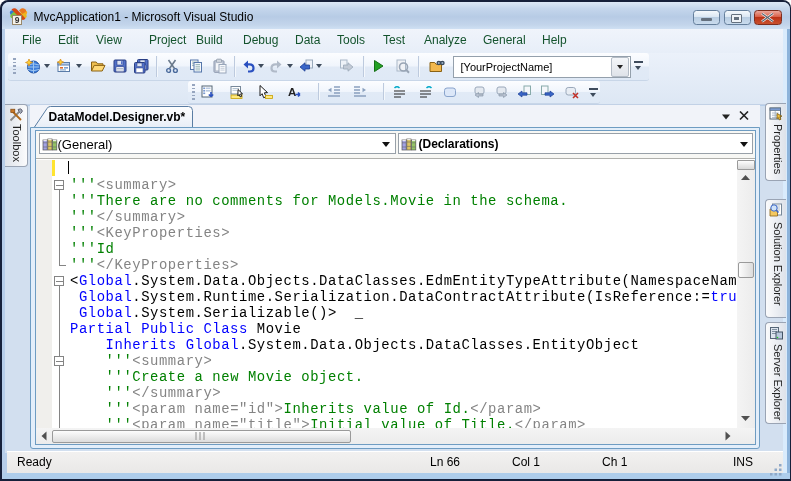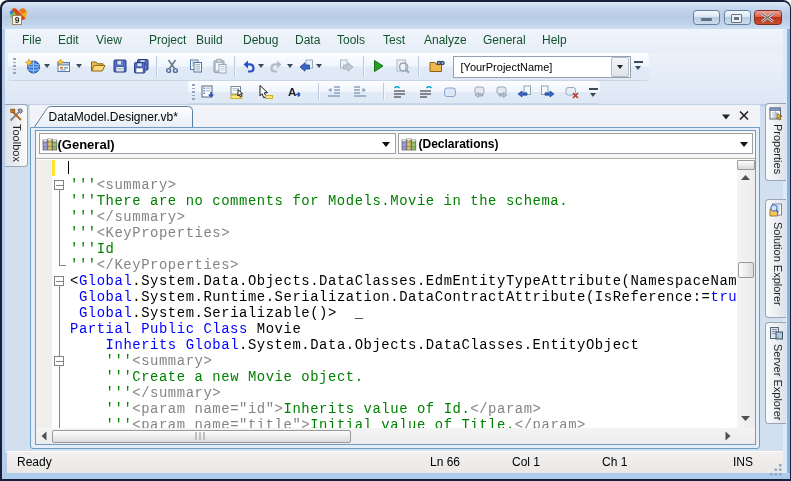--- a/index.html
+++ b/index.html
@@ -24,20 +24,21 @@
 #statusbar{position:absolute;left:5.5px;top:449.5px;width:777px;height:22px;background:linear-gradient(180deg,#f2f1f0,#e9e8e7);border-top:1px solid #fff}
 #bottomband{position:absolute;left:1.5px;top:471.5px;width:788px;height:8px;background:#aecdeb}
 #bottomdark{position:absolute;left:0px;top:478.5px;width:791px;height:2.5px;background:#16203a}
 .stxt{position:absolute;color:#000}
 </style>
 </head>
 <body>
 <div id="frame">
     <div id="inframe">
   <div id="titlebar"></div>
+  <div id="title-text">MvcApplication1 - Microsoft Visual Studio</div>
   <div class="winbtn" style="left:691.5px"></div>
   <div class="abs" style="left:699.5px;top:16.5px;width:11px;height:3px;background:#64707e;border-radius:1px"></div>
   <div class="winbtn" style="left:722px"></div>
   <div class="abs" style="left:729.5px;top:12px;width:11px;height:9px;border:1.5px solid #64707e;background:#eef2f6;border-radius:1px"></div>
   <div class="abs" style="left:732.5px;top:15px;width:5px;height:3px;background:#64707e"></div>
   <div class="winbtn" id="btn-close" style="left:752px;width:28px"></div>
   <svg class="abs" style="left:757.5px;top:10.5px" width="17" height="11" viewBox="0 0 17 11">
         <path d="M3 1.5 L14 9.5 M14 1.5 L3 9.5" stroke="#f4f6f8" stroke-width="2.6"></path>
         <path d="M3 1.5 L14 9.5 M14 1.5 L3 9.5" stroke="#5a646e" stroke-width="1.1"></path>
       </svg>
@@ -245,37 +246,37 @@
 
  <svg class="abs" style="left:28px;top:103px" width="170" height="25" viewBox="0 0 170 25">
    <defs>
         <linearGradient id="tg" x1="0" y1="0" x2="0" y2="1">
           <stop offset="0" stop-color="#fefefe"></stop>
           <stop offset="1" stop-color="#e8eef7"></stop>
         </linearGradient>
       </defs>
    <path d="M6.5 24 L19 5.5 Q20 3.5 22.5 3.5 L160.5 3.5 Q164.5 3.5 164.5 7.5 L164.5 24" fill="url(#tg)" stroke="#5a7da3" stroke-width="1"></path>
  </svg>
- <div class="abs" style="left:48.5px;top:109.5px;font-weight:normal;font-size:12px">DataModel.Designer.vb*</div>
+ <div class="abs" style="left:48.5px;top:109.5px;font-weight:bold;font-size:12px">DataModel.Designer.vb*</div>
  <svg class="abs" style="left:719px;top:111px" width="34" height="12" viewBox="0 0 34 12">
       <path d="M3 3.5 L7 8.5 L11 3.5 Z" fill="#222"></path>
       <path d="M21 0.5 L29 8.5 M29 0.5 L21 8.5" stroke="#222" stroke-width="1.6"></path>
     </svg>
 
  <div class="abs" style="left:35.5px;top:131px;width:719.5px;height:28px;background:#f7f7f4;border-bottom:1px solid #b0b0ac"></div>
  <div class="abs" style="left:39px;top:133px;width:357px;height:21px;background:#fff;border:1px solid #98a0a8"></div>
  <div class="abs" style="left:398px;top:133px;width:355px;height:21px;background:#fff;border:1px solid #98a0a8"></div>
  <svg class="icon" style="left:42px;top:135.5px" viewBox="0 0 16 16">
       <rect x="1" y="4" width="4.2" height="10" fill="#a2a2e4" stroke="#555" stroke-width="0.7"></rect>
       <rect x="5.8" y="3" width="4.2" height="11" fill="#dcc463" stroke="#555" stroke-width="0.7"></rect>
       <rect x="10.6" y="4" width="4.2" height="10" fill="#94c464" stroke="#555" stroke-width="0.7"></rect>
       <path d="M1.4 4.6 H4.8 M6.2 3.6 H9.6 M11 4.6 H14.4" stroke="#f4f4f4" stroke-width="1"></path>
       <path d="M1 6.8 H5 M1 11 H5 M6 6 H10 M6 10.4 H10 M10.8 6.8 H14.6 M10.8 11 H14.6" stroke="#666" stroke-width="0.6"></path>
     </svg>
- <div class="abs" style="left:57.5px;top:136.5px;font-weight:bold;font-size:13px">(General)</div>
+ <div class="abs" style="left:57.5px;top:136.5px;font-weight:normal;font-size:13px">(General)</div>
  <div class="ddarr" style="left:382px;top:142px;border-top-color:#111;border-left-width:4.5px;border-right-width:4.5px;border-top-width:5px"></div>
  <svg class="icon" style="left:401px;top:135.5px" viewBox="0 0 16 16">
       <rect x="1" y="4" width="4.2" height="10" fill="#a2a2e4" stroke="#555" stroke-width="0.7"></rect>
       <rect x="5.8" y="3" width="4.2" height="11" fill="#dcc463" stroke="#555" stroke-width="0.7"></rect>
       <rect x="10.6" y="4" width="4.2" height="10" fill="#94c464" stroke="#555" stroke-width="0.7"></rect>
       <path d="M1.4 4.6 H4.8 M6.2 3.6 H9.6 M11 4.6 H14.4" stroke="#f4f4f4" stroke-width="1"></path>
       <path d="M1 6.8 H5 M1 11 H5 M6 6 H10 M6 10.4 H10 M10.8 6.8 H14.6 M10.8 11 H14.6" stroke="#666" stroke-width="0.6"></path>
     </svg>
  <div class="abs" style="left:418.5px;top:137px;font-weight:bold;font-size:12px">(Declarations)</div>
  <div class="ddarr" style="left:740px;top:142px;border-top-color:#111;border-left-width:4.5px;border-right-width:4.5px;border-top-width:5px"></div>

